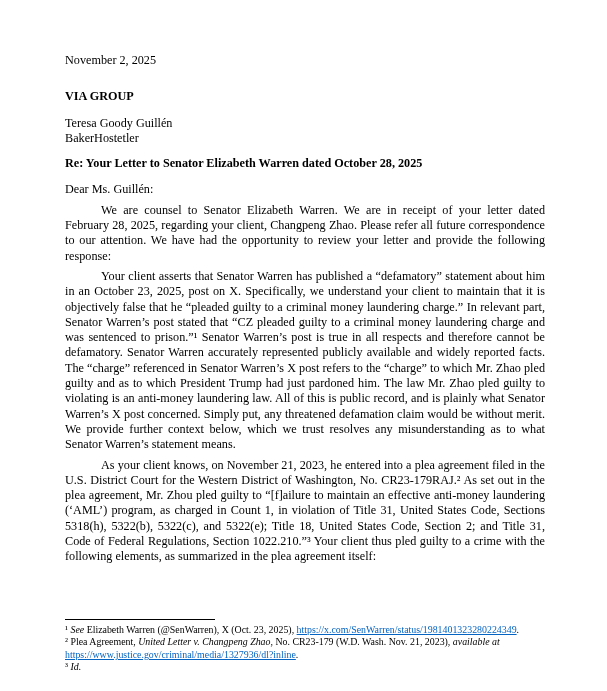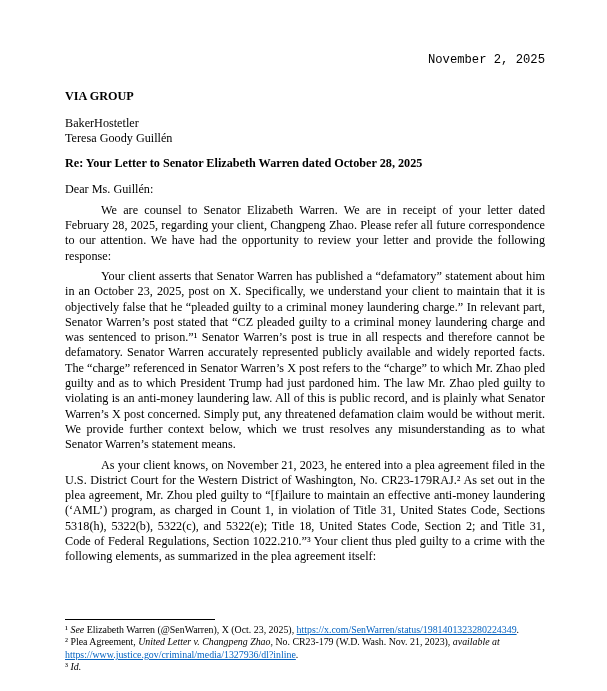--- a/index.html
+++ b/index.html
@@ -38,23 +38,22 @@
   .logo-l3 { color: #2f7fc4; }
   .hq-address {
     font-family: "Liberation Sans", sans-serif;
     font-weight: bold;
     font-size: 9.3px;
     color: #2e75b6;
     padding-bottom: 3px;
     white-space: nowrap;
   }
   .date-line {
-    text-align: right;
+    text-align: left;
     margin-top: 25px;
-    font-family: Liberation Mono, monospace;
   }
   .via {
     font-weight: bold;
     margin-top: 21px;
   }
   .recipient {
     margin-top: 11px;
   }
   .subject {
     font-weight: bold;
@@ -94,22 +93,22 @@
 
 <div class="page">
   <div class="content">
 
 
     <div class="date-line">November 2, 2025</div>
 
     <div class="via">VIA GROUP</div>
 
     <div class="recipient">
+      <div>Teresa Goody Guillén</div>
       <div>BakerHostetler</div>
-      <div>Teresa Goody Guillén</div>
     </div>
 
     <div class="subject">Re: Your Letter to Senator Elizabeth Warren dated October 28, 2025</div>
 
     <div class="salutation">Dear Ms. Guillén:</div>
 
     <p class="body-para">We are counsel to Senator Elizabeth Warren. We are in receipt of your letter dated February 28, 2025, regarding your client, Changpeng Zhao. Please refer all future correspondence to our attention. We have had the opportunity to review your letter and provide the following response:</p>
     <p class="body-para">Your client asserts that Senator Warren has published a “defamatory” statement about him in an October 23, 2025, post on X. Specifically, we understand your client to maintain that it is objectively false that he “pleaded guilty to a criminal money laundering charge.” In relevant part, Senator Warren’s post stated that “CZ pleaded guilty to a criminal money laundering charge and was sentenced to prison.”¹ Senator Warren’s post is true in all respects and therefore cannot be defamatory. Senator Warren accurately represented publicly available and widely reported facts. The “charge” referenced in Senator Warren’s X post refers to the “charge” to which Mr. Zhao pled guilty and as to which President Trump had just pardoned him. The law Mr. Zhao pled guilty to violating is an anti-money laundering law. All of this is public record, and is plainly what Senator Warren’s X post concerned. Simply put, any threatened defamation claim would be without merit. We provide further context below, which we trust resolves any misunderstanding as to what Senator Warren’s statement means.</p>
     <p class="body-para">As your client knows, on November 21, 2023, he entered into a plea agreement filed in the U.S. District Court for the Western District of Washington, No. CR23-179RAJ.² As set out in the plea agreement, Mr. Zhou pled guilty to “[f]ailure to maintain an effective anti-money laundering (‘AML’) program, as charged in Count 1, in violation of Title 31, United States Code, Sections 5318(h), 5322(b), 5322(c), and 5322(e); Title 18, United States Code, Section 2; and Title 31, Code of Federal Regulations, Section 1022.210.”³ Your client thus pled guilty to a crime with the following elements, as summarized in the plea agreement itself:</p>
 

